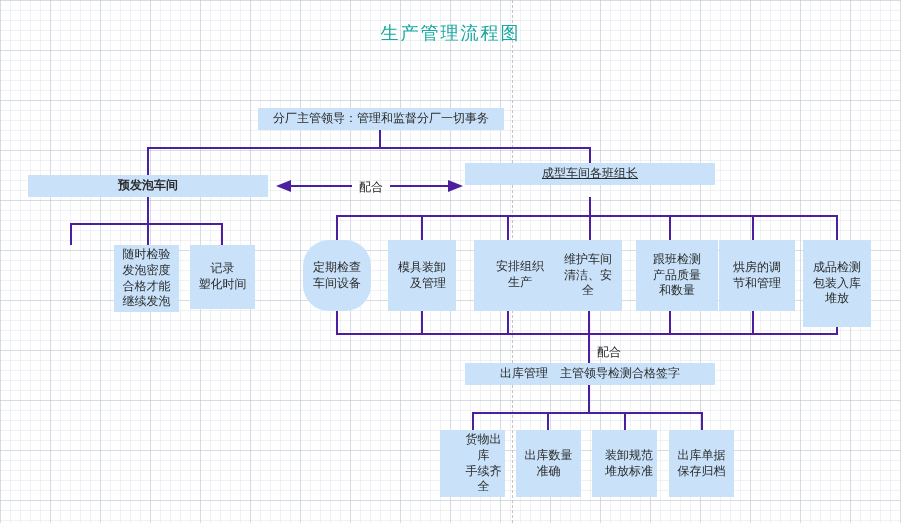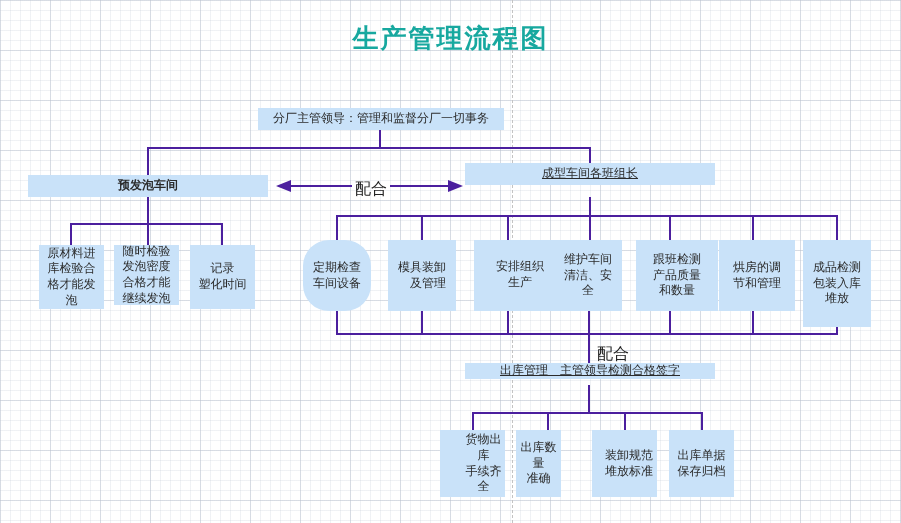--- a/index.html
+++ b/index.html
@@ -12,30 +12,30 @@
       linear-gradient(to right, rgba(200,207,218,0.28) 1px, transparent 1px),
       linear-gradient(to bottom, rgba(200,207,218,0.28) 1px, transparent 1px);
     background-size:50px 50px,50px 50px,10px 10px,10px 10px;
   }
   .page-break{
     position:absolute;top:0;bottom:0;width:0;
     border-left:1px dashed #c3c3c3;
   }
   .title{
     position:absolute;left:0;right:0;top:21px;text-align:center;
-    font-size:26px;letter-spacing:2px;color:#17a89f;font-weight:bold;
+    font-size:18px;letter-spacing:2px;color:#17a89f;
   }
   .node{
     position:absolute;background:#c9e2f9;color:#2b2b2b;
     display:flex;align-items:center;justify-content:center;
     text-align:center;font-size:12px;line-height:1.3;
     white-space:pre-line;box-sizing:border-box;padding:1px 2px;
   }
   .lbl{
-    position:absolute;font-size:16px;color:#222;text-align:center;
+    position:absolute;font-size:12px;color:#222;text-align:center;
   }
   svg.wires{position:absolute;left:0;top:0;pointer-events:none;}
 </style>
 </head>
 <body>
 
 <div class="canvas">
 
   <div class="page-break" style="left:512px;"></div>
 
@@ -79,25 +79,21 @@
     </g>
   </svg>
 
   <div class="node" style="left:258px;top:108px;width:246px;height:22px;">分厂主管领导：管理和监督分厂一切事务</div>
 
   <div class="node" style="left:28px;top:175px;width:240px;height:22px;font-weight:bold;">预发泡车间</div>
   <div class="node" style="left:465px;top:163px;width:250px;height:22px;text-decoration:underline;">成型车间各班组长</div>
 
   <div class="lbl" style="left:352px;top:179px;width:38px;">配合</div>
 
-  <div class="node" style="left:39px;top:245px;width:65px;height:64px;">原材料进
-库检验合
-格才能发
-泡</div>
-  <div class="node" style="left:114px;top:245px;width:65px;height:60px;">随时检验
+  <div class="node" style="left:114px;top:245px;width:65px;height:67px;">随时检验
 发泡密度
 合格才能
 继续发泡</div>
   <div class="node" style="left:190px;top:245px;width:65px;height:64px;">记录
 塑化时间</div>
 
   <div class="node" style="left:303px;top:240px;width:68px;height:71px;border-radius:26px;">定期检查
 车间设备</div>
   <div class="node" style="left:388px;top:240px;width:68px;height:71px;text-align:right;">模具装卸
 及管理</div>
@@ -110,24 +106,24 @@
 产品质量
 和数量</div>
   <div class="node" style="left:719px;top:240px;width:76px;height:71px;">烘房的调
 节和管理</div>
   <div class="node" style="left:803px;top:240px;width:68px;height:87px;">成品检测
 包装入库
 堆放</div>
 
   <div class="lbl" style="left:597px;top:344px;width:40px;text-align:left;">配合</div>
 
-  <div class="node" style="left:465px;top:363px;width:250px;height:16px;text-decoration:underline;">出库管理　主管领导检测合格签字</div>
+  <div class="node" style="left:465px;top:363px;width:250px;height:22px;">出库管理　主管领导检测合格签字</div>
 
   <div class="node" style="left:440px;top:430px;width:65px;height:67px;padding-left:24px;">货物出库
 手续齐全</div>
-  <div class="node" style="left:516px;top:430px;width:45px;height:67px;">出库数量
+  <div class="node" style="left:516px;top:430px;width:65px;height:67px;">出库数量
 准确</div>
   <div class="node" style="left:592px;top:430px;width:65px;height:67px;padding-left:11px;">装卸规范
 堆放标准</div>
   <div class="node" style="left:669px;top:430px;width:65px;height:67px;">出库单据
 保存归档</div>
 
 </div>
 
 </body></html>

